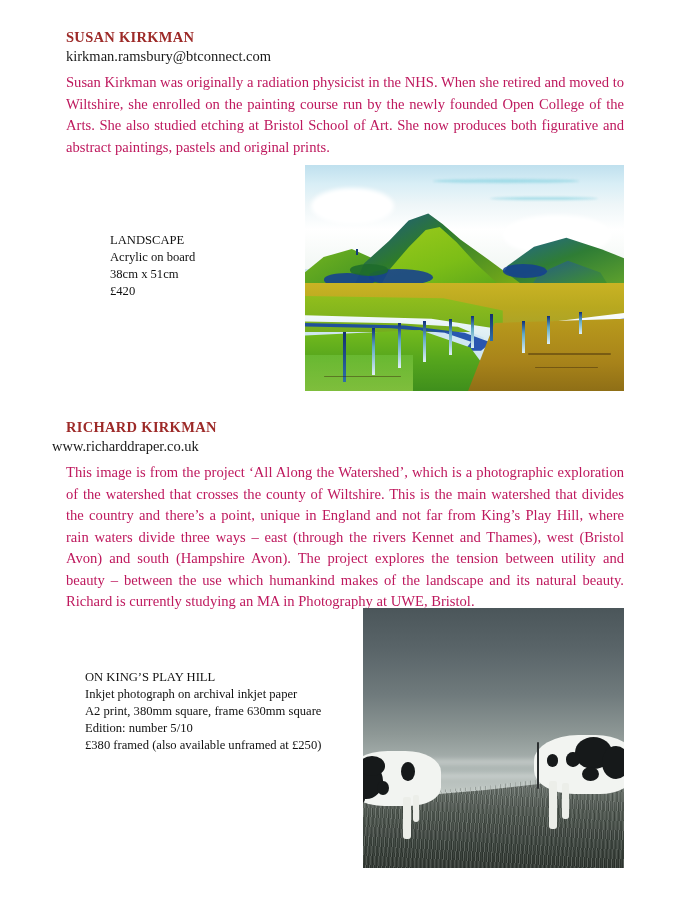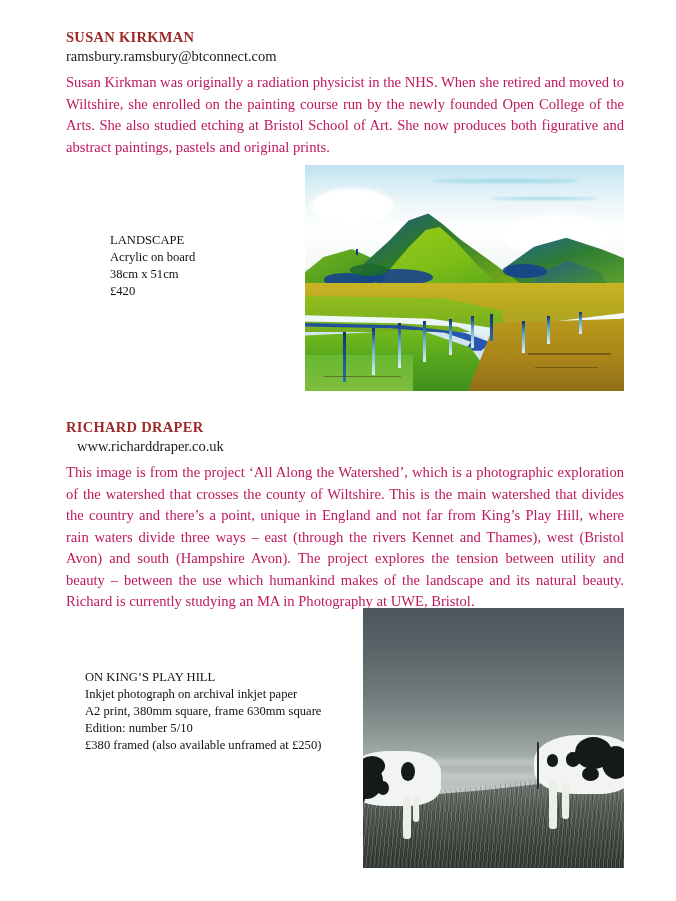--- a/index.html
+++ b/index.html
@@ -327,21 +327,21 @@
     border-radius: 2px;
   }
 </style>
 </head>
 <body>
 
 <div class="page">
 
   <div class="artist-name" style="left:66px; top:29px;">SUSAN KIRKMAN</div>
 
-  <div class="artist-contact" style="left:66px; top:48px;">ramsbury.ramsbury@btconnect.com</div>
+  <div class="artist-contact" style="left:66px; top:48px;">kirkman.ramsbury@btconnect.com</div>
 
   <div class="bio" style="left:66px; top:72px; width:558px;">Susan Kirkman was originally a radiation physicist in the NHS.  When she retired and moved to Wiltshire, she enrolled on the painting course run by the newly founded Open College of the Arts.  She also studied etching at Bristol School of Art.  She now produces both figurative and abstract paintings, pastels and original prints.</div>
 
   <div class="art" id="painting">
     <div class="sky"></div>
     <div class="sky-streak" style="left:40%; top:6%; width:46%; height:4px;"></div>
     <div class="sky-streak" style="left:58%; top:14%; width:34%; height:3px;"></div>
     <div class="cloudpatch" style="left:2%; top:10%; width:26%; height:16%;"></div>
     <div class="cloudpatch" style="left:62%; top:22%; width:34%; height:18%;"></div>
 
@@ -386,23 +386,23 @@
     <div class="furrow" style="left:6%;   bottom:6%;  width:24%;"></div>
   </div>
 
   <div class="caption" style="left:110px; top:232px; width:200px;">
     <span class="t">LANDSCAPE</span>
     <span class="t">Acrylic on board</span>
     <span class="t">38cm x 51cm</span>
     <span class="t">£420</span>
   </div>
 
-  <div class="artist-name" style="left:66px; top:419px;">RICHARD DRAPER</div>
-
-  <div class="artist-contact" style="left:77px; top:438px;">www.richarddraper.co.uk</div>
+  <div class="artist-name" style="left:66px; top:419px;">RICHARD KIRKMAN</div>
+
+  <div class="artist-contact" style="left:52px; top:438px;">www.richarddraper.co.uk</div>
 
   <div class="bio" style="left:66px; top:462px; width:558px;">This image is from the project ‘All Along the Watershed’, which is a photographic exploration of the watershed that crosses the county of Wiltshire. This is the main watershed that divides the country and there’s a point, unique in England and not far from King’s Play Hill, where rain waters divide three ways – east (through the rivers Kennet and Thames), west (Bristol Avon) and south (Hampshire Avon). The project explores the tension between utility and beauty – between the use which humankind makes of the landscape and its natural beauty. Richard is currently studying an MA in Photography at UWE, Bristol.</div>
 
   <div class="art" id="photo">
     <div class="sky"></div>
     <div class="haze" style="top:58%; height:6px;"></div>
     <div class="haze" style="top:64%; height:4px;"></div>
     <div class="sea"></div>
 
     <div class="copse" style="left:37%; top:72.5%; width:18%; height:3.2%;"></div>

